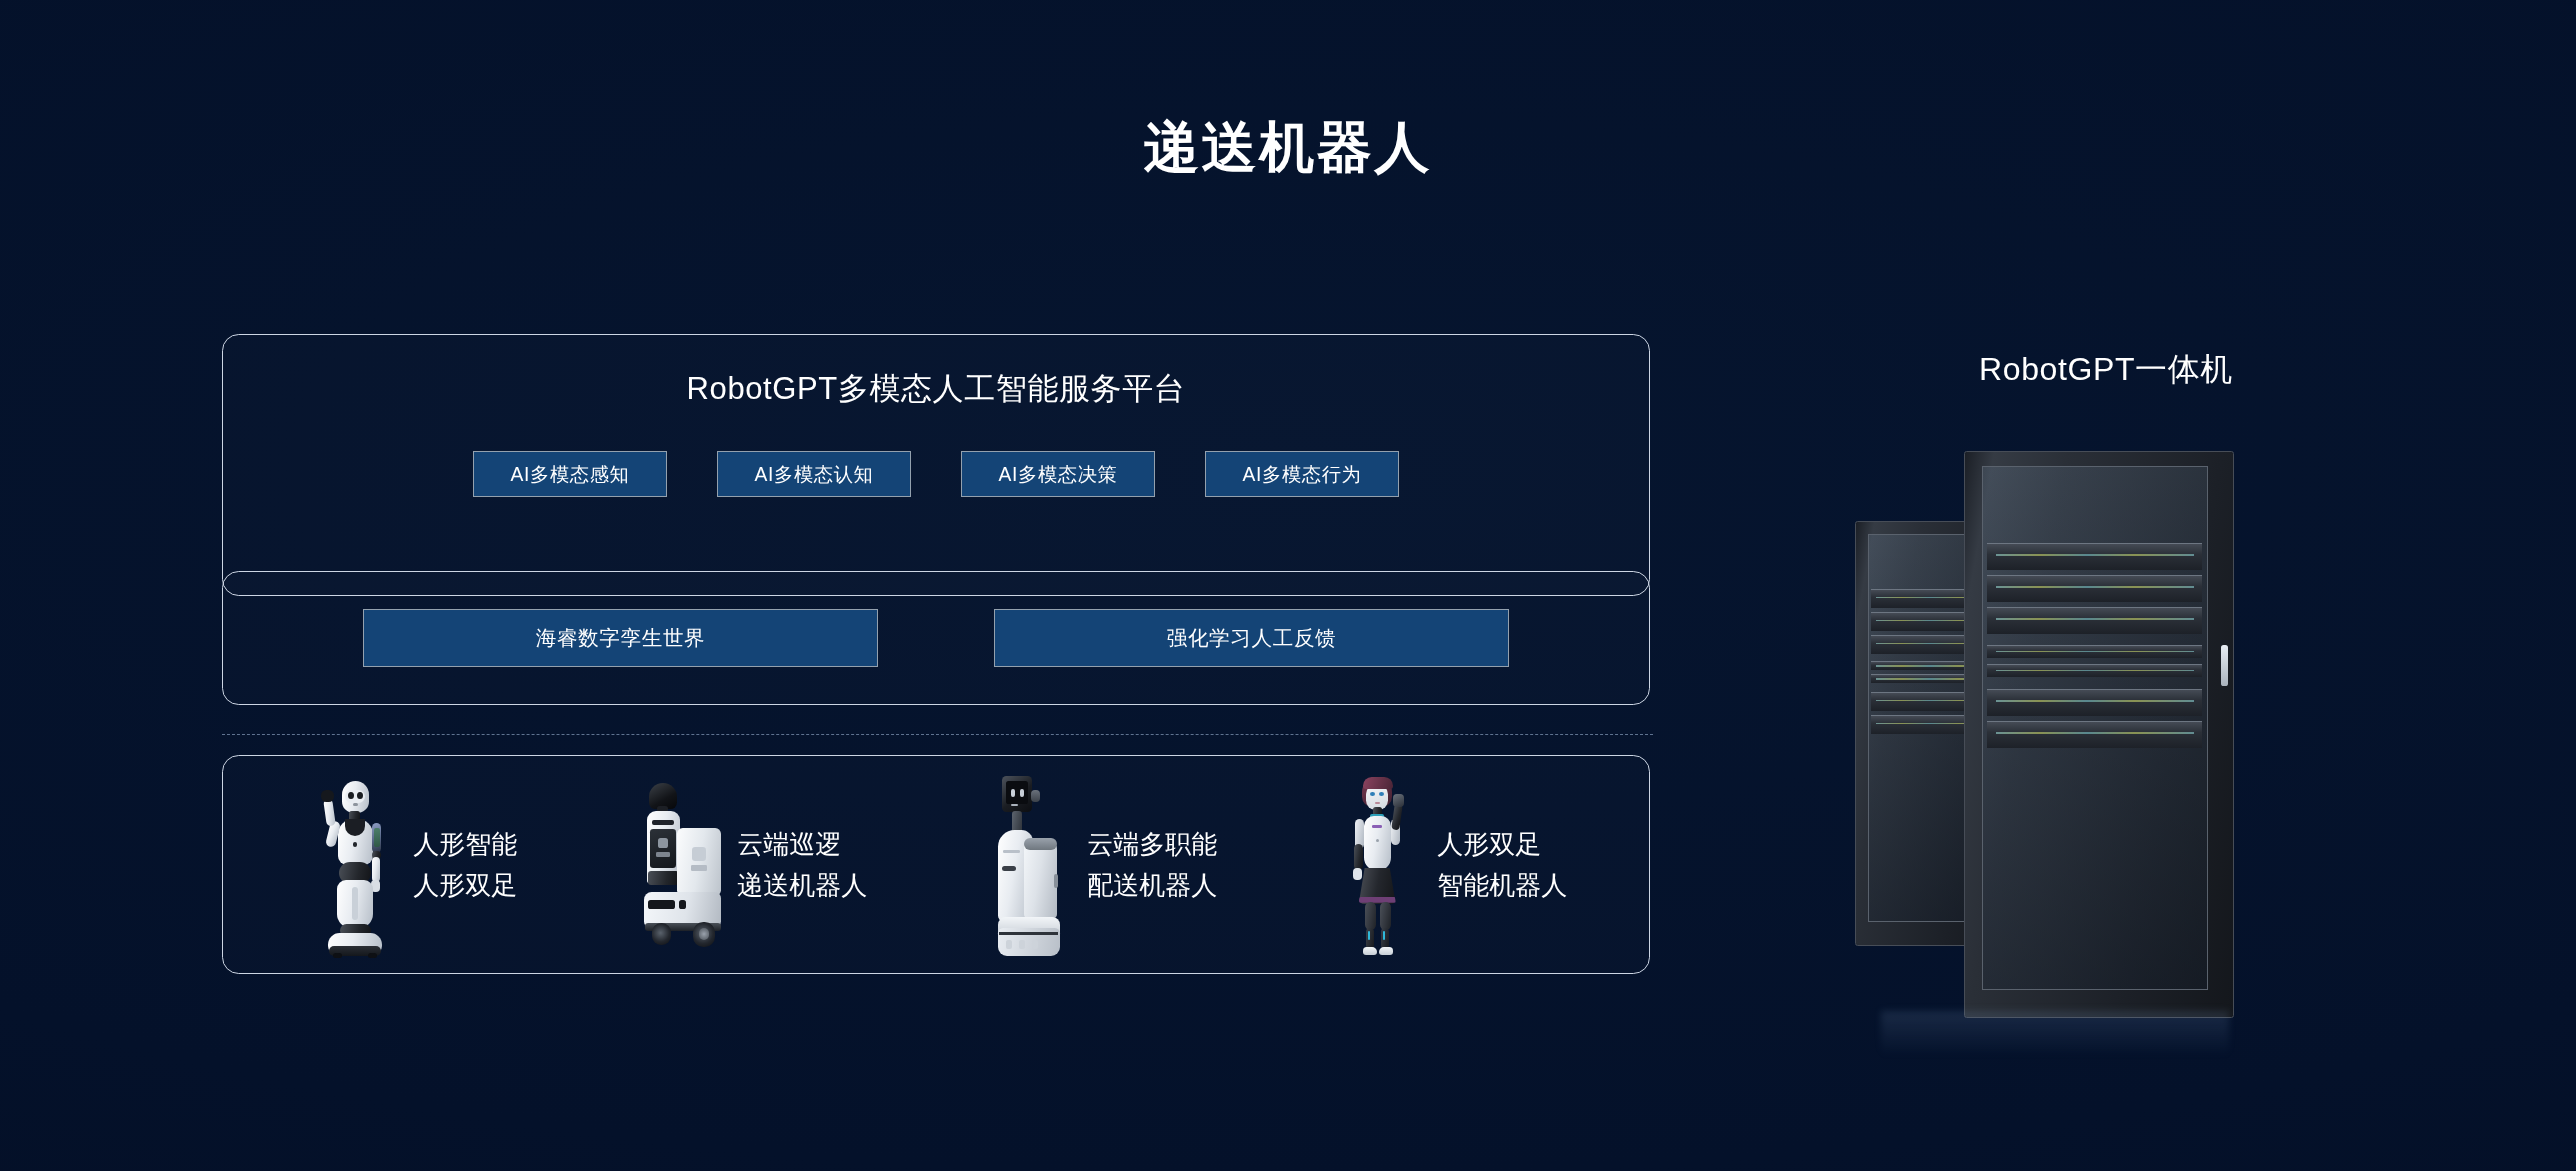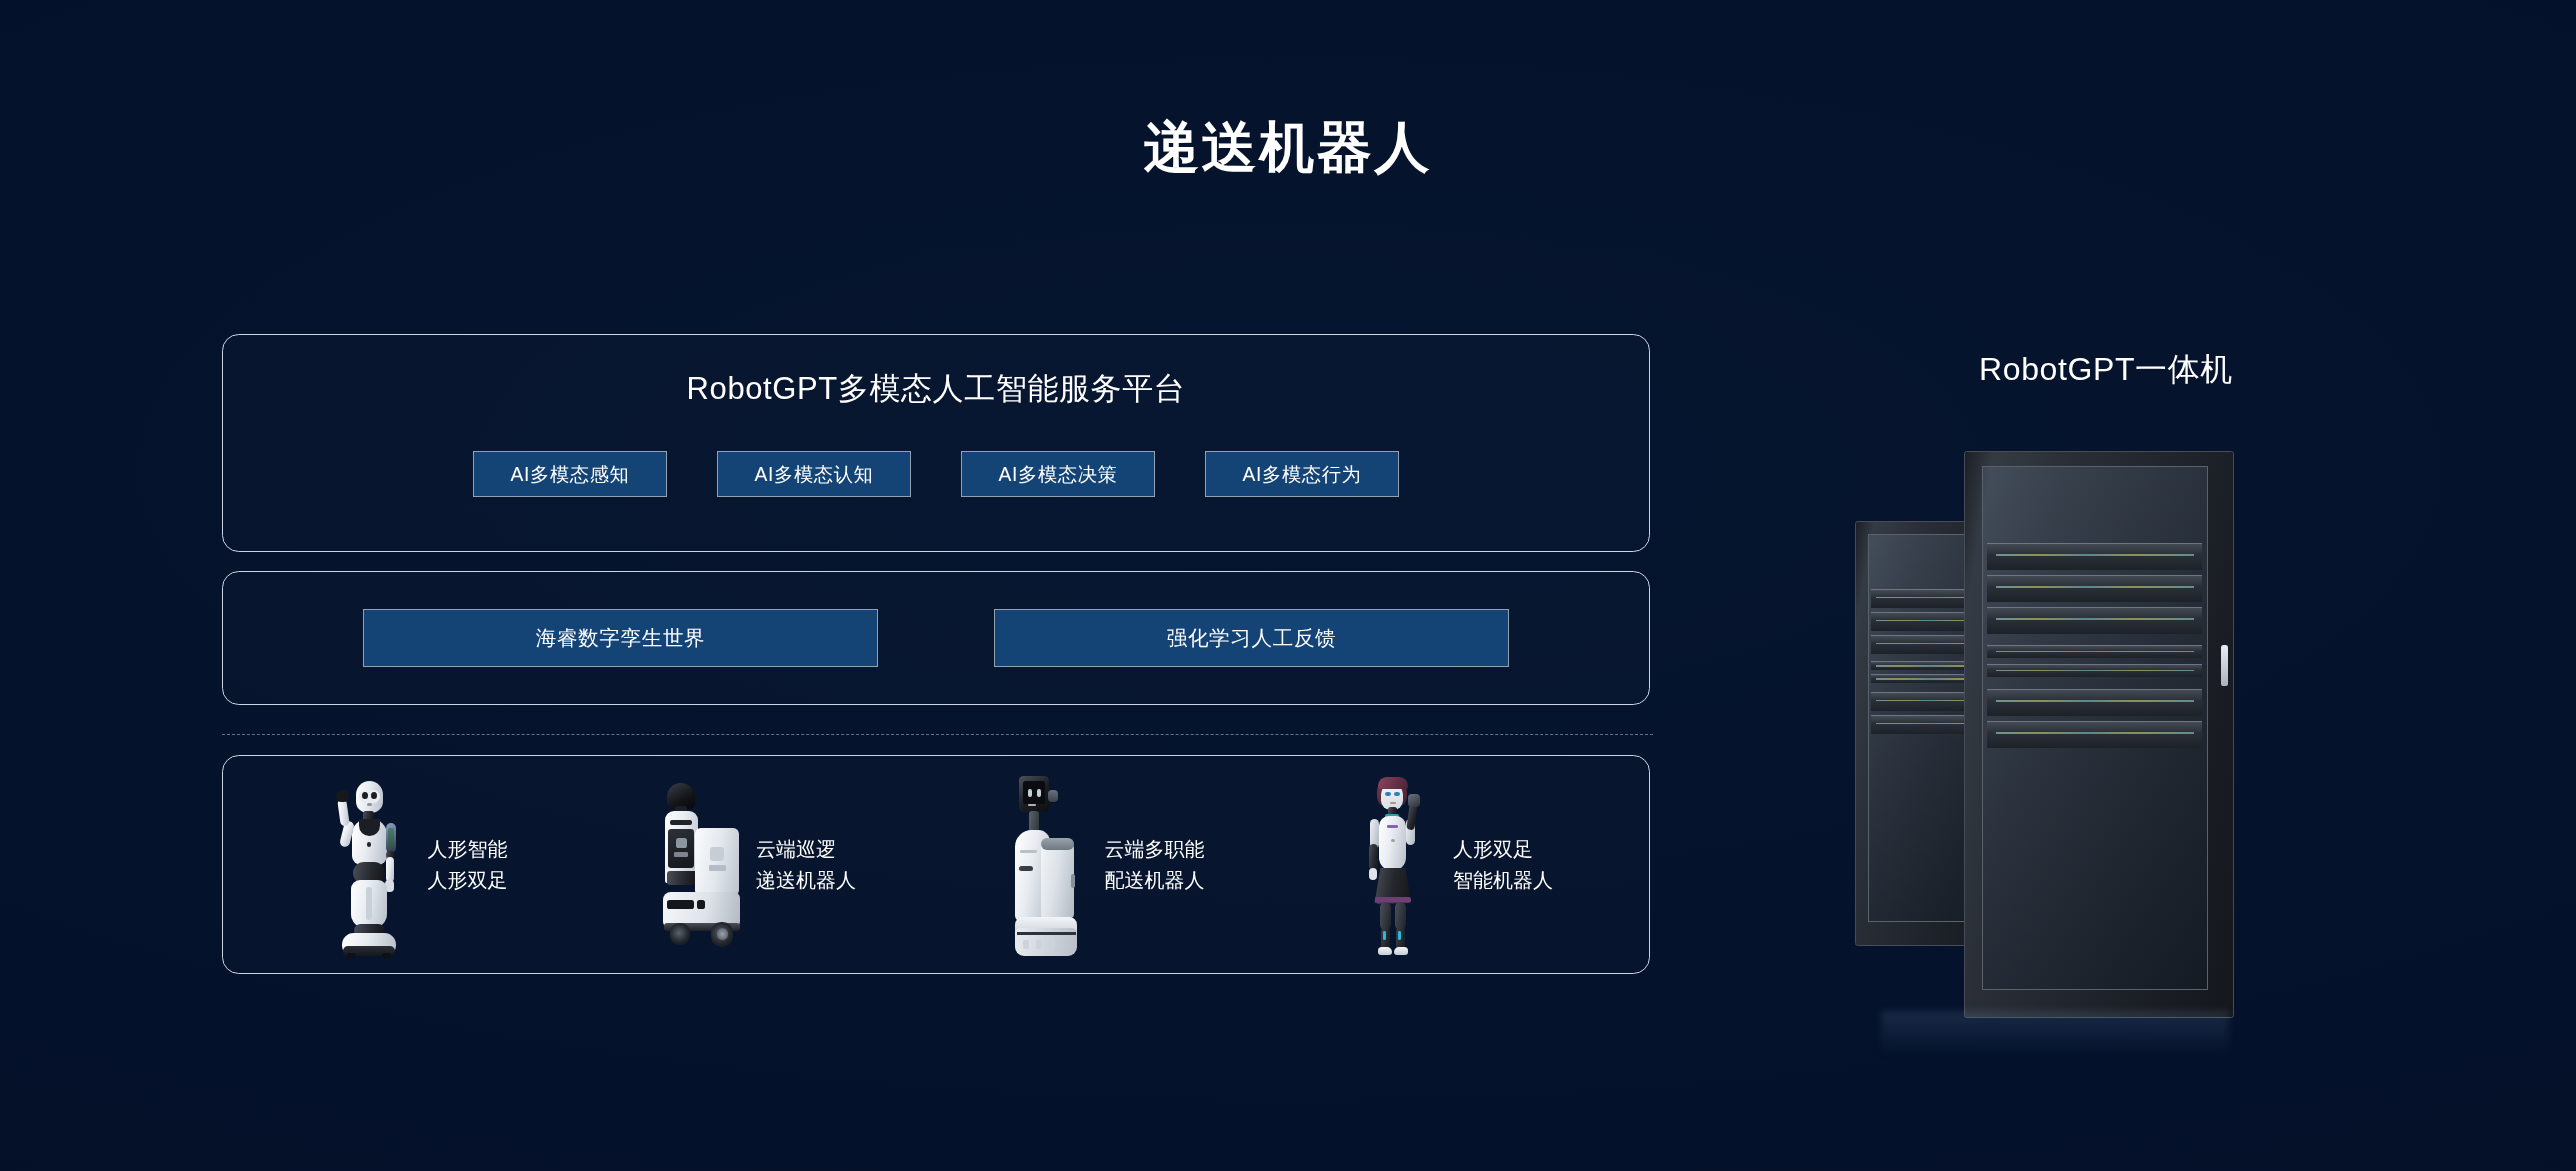--- a/index.html
+++ b/index.html
@@ -33,21 +33,21 @@
   
   .card {
     position: absolute;
     left: 222px;
     width: 1428px;
     border: 1.3px solid #cdd6e4;
     border-radius: 16.7px;
     background: rgba(255,255,255,0.012);
     box-sizing: border-box;
   }
-  #card-platform { top: 334px;  height: 218px; }
+  #card-platform { top: 334px;  height: 262px; }
   #card-engine   { top: 571px;  height: 134px; }
   #card-robots   { top: 755px; height: 219px; }
 
   .platform-title {
     position: absolute;
     top: 33px;
     left: 0;
     width: 100%;
     text-align: center;
     font-size: 31px;
@@ -114,21 +114,21 @@
     align-items: center;
     gap: 11.6px;
   }
   .robot-art {
     width: 97px;
     height: 187px;
     position: relative;
     flex: 0 0 auto;
   }
   .robot-label {
-    font-size: 20px;
+    font-size: 26px;
     line-height: 1.55;
     color: #ffffff;
     white-space: nowrap;
   }
 
   
   .p { position: absolute; }
   .white-panel {
     background: linear-gradient(100deg, #ffffff 0%, #e8ecf1 45%, #b6bec8 100%);
   }

